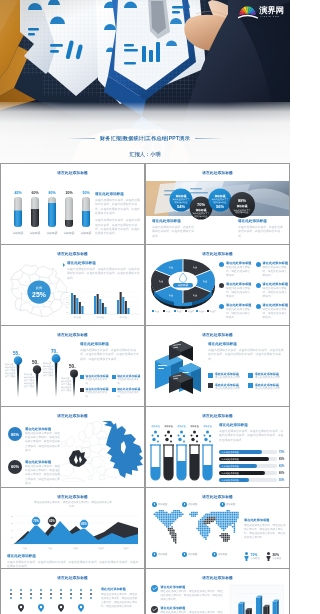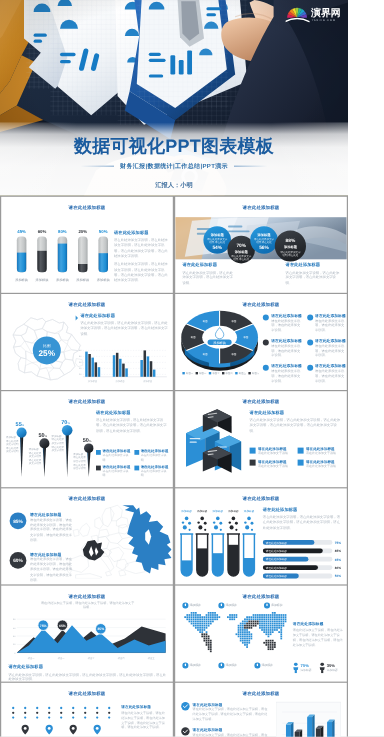--- a/index.html
+++ b/index.html
@@ -224,21 +224,20 @@
       <path d="M-2 38 Q22 23 46 38 L46 33 Q22 18.5 -2 33 Z" fill="#0d1726"></path>
       <path d="M-2 33.5 Q22 21 46 33.5 L46 36.5 Q22 24 -2 36.5 Z" fill="#ffffff"></path>
     </g>
     <g>
       <text x="49" y="23" fill="#ffffff" font-family="'Liberation Sans',sans-serif" font-size="19" font-weight="700">演界网</text>
       <text x="50" y="33" fill="#c6ced8" font-family="'Liberation Sans',sans-serif" font-size="4.6" letter-spacing="1.9">YANJIE.COM</text>
     </g>
   </svg>
 
   <div class="title-band"></div>
-  <div class="cover-title">数据可视化PPT图表模板</div>
   <div class="cover-sub-wrap">
     <span class="ln"></span>
     <span class="cover-sub">财务汇报|数据统计|工作总结|PPT演示</span>
     <span class="ln r"></span>
   </div>
   <div class="cover-presenter">汇报人：小明</div>
 </div>
 
 <div class="grid">
 

